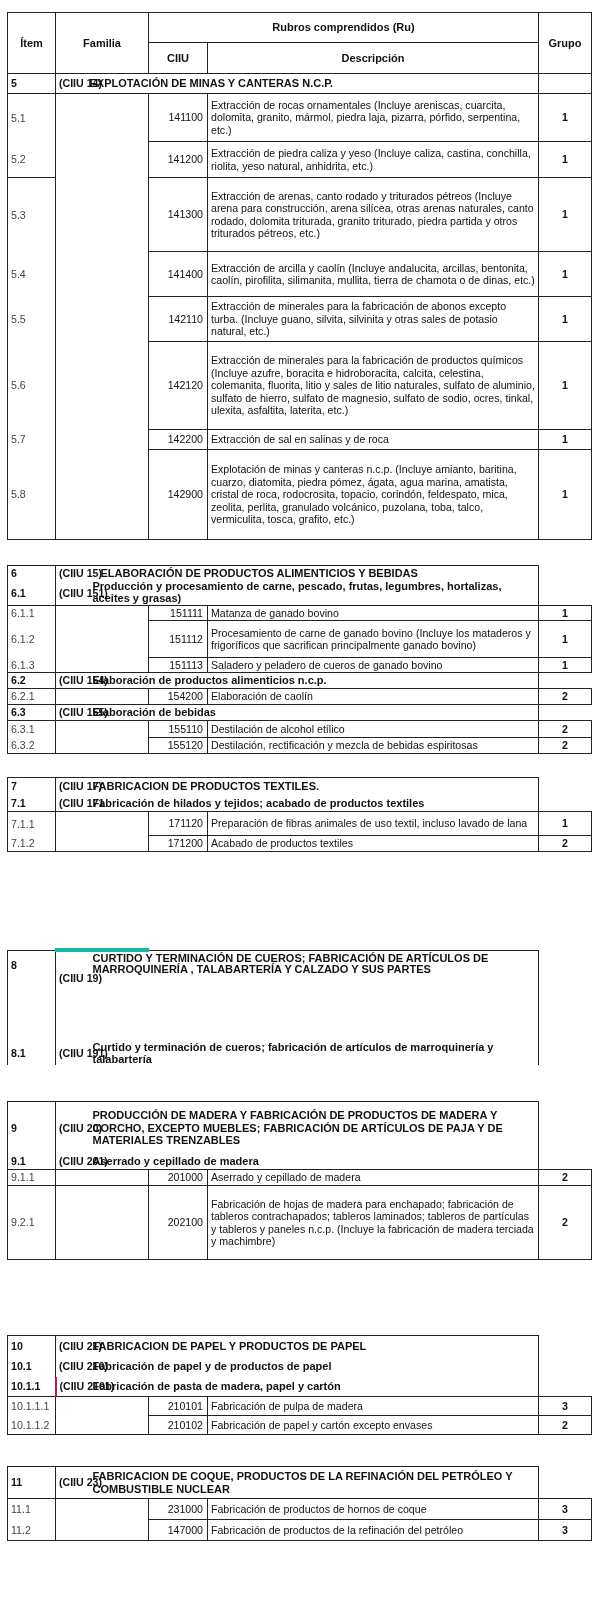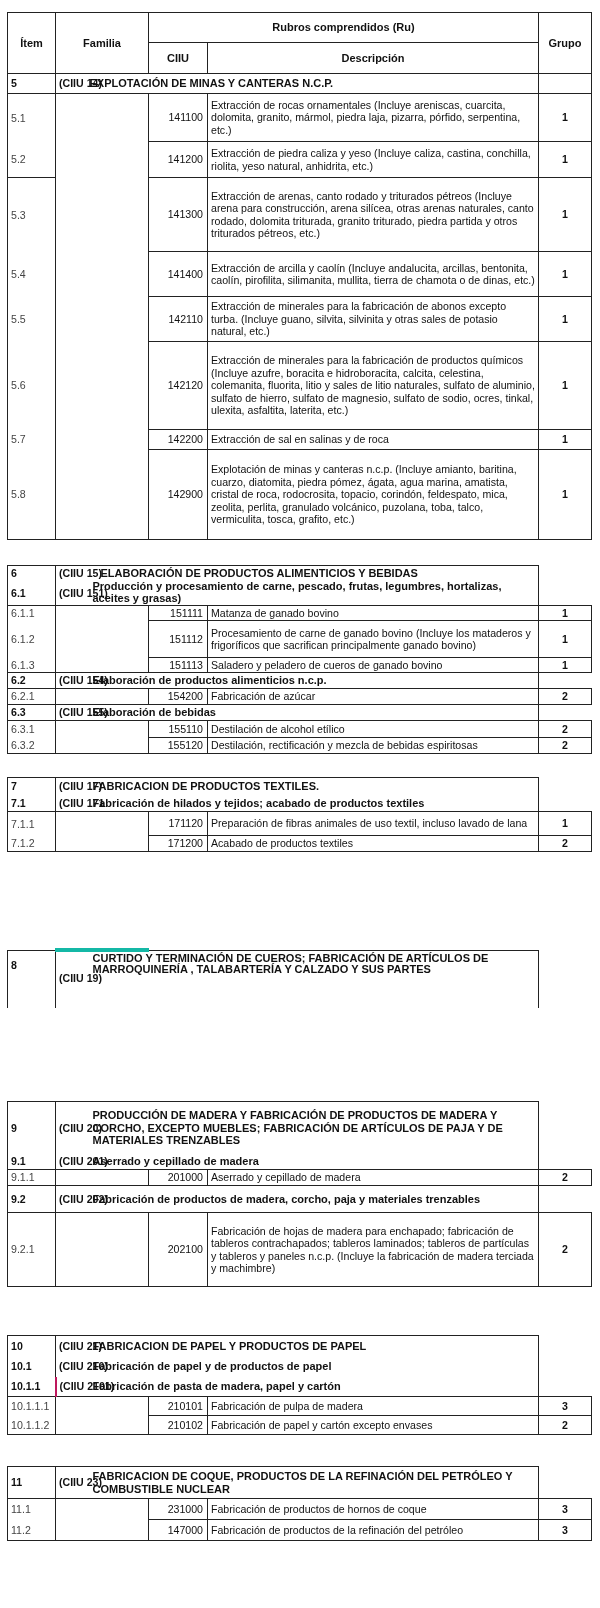--- a/index.html
+++ b/index.html
@@ -143,21 +143,21 @@
   <tr class="sec" style="height:16px;">
     <td class="sitem bd">6.2</td>
     <td class="sfam" style="border-top:1px solid #222;border-bottom:1px solid #222;">(CIIU 154)</td>
     <td colspan="2" style="border:1px solid #222;border-left:none;padding-left:0;"><span style="position:relative;left:-56px;">Elaboración de productos alimenticios n.c.p.</span></td>
     <td class="nb"></td>
   </tr>
   <tr style="height:16px;">
     <td class="bd item">6.2.1</td>
     <td class="bd"></td>
     <td class="bd ciiu">154200</td>
-    <td class="bd desc">Fabricación de azúcar</td>
+    <td class="bd desc">Elaboración de caolín</td>
     <td class="bd grp">2</td>
   </tr>
   <tr class="sec" style="height:16px;">
     <td class="sitem bd">6.3</td>
     <td class="sfam" style="border-top:1px solid #222;border-bottom:1px solid #222;">(CIIU 155)</td>
     <td colspan="2" style="border:1px solid #222;border-left:none;padding-left:0;"><span style="position:relative;left:-56px;">Elaboración de bebidas</span></td>
     <td class="nb"></td>
   </tr>
   <tr style="height:17px;">
     <td class="bd item" style="border-bottom:none;">6.3.1</td>
@@ -222,20 +222,28 @@
     </colgroup>
   <tbody>
       <tr class="sec" style="height:58px;">
     <td class="sitem" style="border-left:1px solid #222;border-top:1px solid #222;border-right:1px solid #222;vertical-align:top;padding-top:8px;">8</td>
     <td class="sfam" style="border-top:4px solid #14b8a6;vertical-align:top;padding-top:20px;margin-left:11px;">(CIIU 19)</td>
     <td colspan="2" style="border-top:1px solid #222;border-right:1px solid #222;padding-left:0;vertical-align:top;padding-top:2px;line-height:11.5px;">
           <div style="margin-left:-56px;">CURTIDO Y TERMINACIÓN DE CUEROS; FABRICACIÓN DE ARTÍCULOS DE MARROQUINERÍA , TALABARTERÍA Y CALZADO Y SUS PARTES</div>
         </td>
     <td class="nb"></td>
   </tr>
+  <tr class="sec" style="height:57px;">
+    <td class="sitem" style="border-left:1px solid #222;border-right:1px solid #222;vertical-align:bottom;padding-bottom:6px;">8.1</td>
+    <td class="sfam" style="vertical-align:bottom;padding-bottom:6px;">(CIIU 191)</td>
+    <td colspan="2" style="border-right:1px solid #222;padding-left:0;vertical-align:bottom;line-height:12px;">
+          <div style="margin-left:-56px;">Curtido y terminación de cueros; fabricación de artículos de marroquinería y talabartería</div>
+        </td>
+    <td class="nb"></td>
+  </tr>
 </tbody>
   </table>
 
 <table class="tbl" style="top:1101px; width:584px;">
   <colgroup>
       <col style="width:48px">
       <col style="width:93px">
       <col style="width:59px">
       <col style="width:331px">
       <col style="width:53px">
@@ -254,28 +262,20 @@
     <td class="sfam">(CIIU 201)</td>
     <td colspan="2" style="border-right:1px solid #222;padding-left:0;"><span style="position:relative;left:-56px;">Aserrado y cepillado de madera</span></td>
     <td class="nb"></td>
   </tr>
   <tr style="height:16px;">
     <td class="bd item">9.1.1</td>
     <td class="bd"></td>
     <td class="bd ciiu">201000</td>
     <td class="bd desc">Aserrado y cepillado de madera</td>
     <td class="bd grp">2</td>
-  </tr>
-  <tr class="sec" style="height:27px;">
-    <td class="sitem" style="border-left:1px solid #222;border-right:1px solid #222;">9.2</td>
-    <td class="sfam">(CIIU 202)</td>
-    <td colspan="2" style="border-right:1px solid #222;padding-left:0;line-height:12px;">
-          <div style="margin-left:-56px;">Fabricación de productos de madera, corcho, paja y materiales trenzables</div>
-        </td>
-    <td class="nb"></td>
   </tr>
   <tr style="height:74px;">
     <td class="bd item">9.2.1</td>
     <td class="bd"></td>
     <td class="bd ciiu">202100</td>
     <td class="bd desc">Fabricación de hojas de madera para enchapado; fabricación de tableros contrachapados; tableros laminados; tableros de partículas y tableros y paneles n.c.p. (Incluye la fabricación de madera terciada y machimbre)</td>
     <td class="bd grp">2</td>
   </tr>
 </tbody>
   </table>

